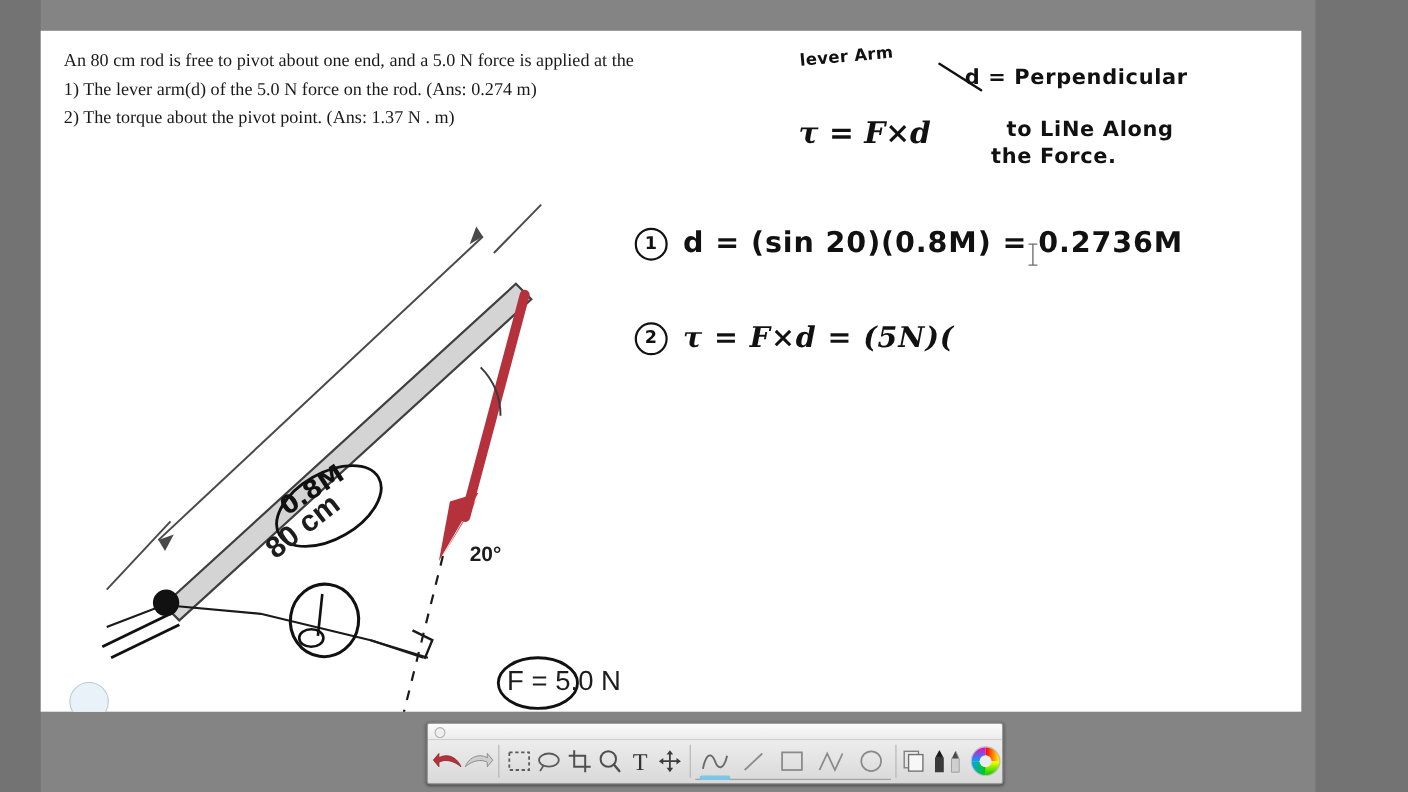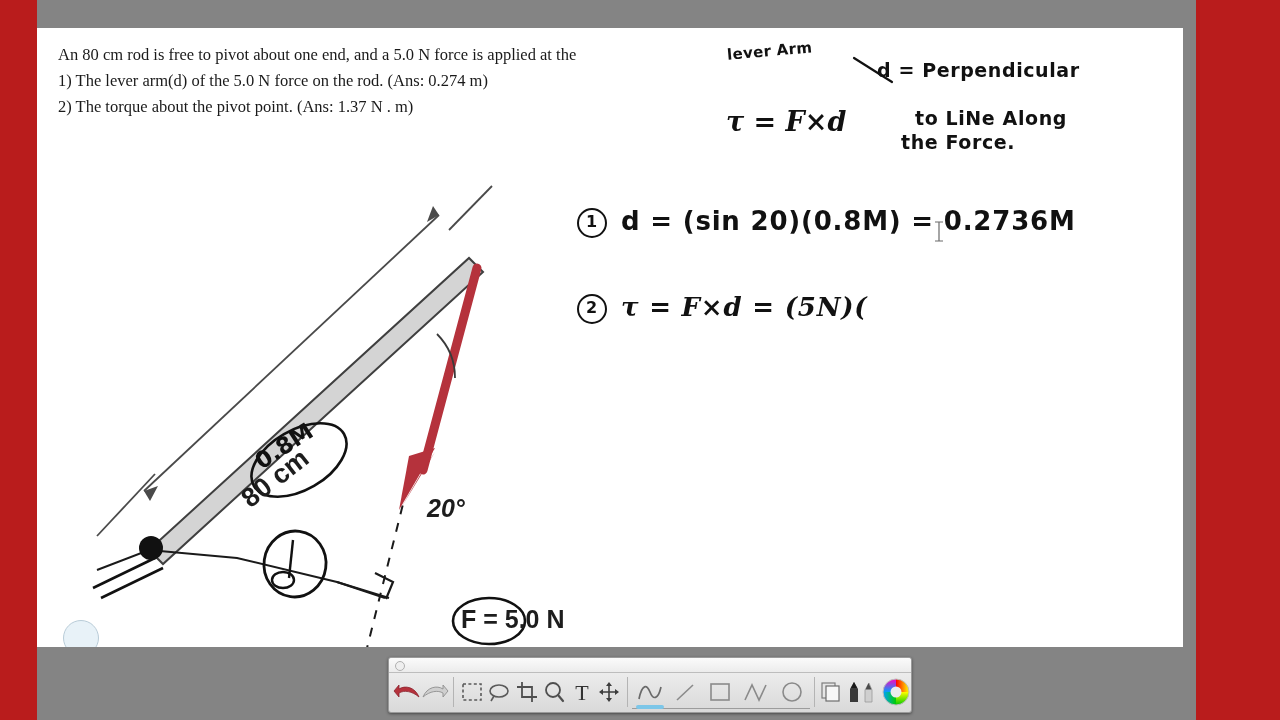--- a/index.html
+++ b/index.html
@@ -1,18 +1,18 @@
 <!DOCTYPE html>
 <html><head>
 <meta charset="utf-8">
 <style>
   html,body{margin:0;padding:0;background:#000;}
   body{width:1280px;height:720px;overflow:hidden;font-family:"Liberation Sans",sans-serif;}
 
-  #stage{position:relative;width:1280px;height:720px;background:#b91c1c;}
+  #stage{position:relative;width:1280px;height:720px;background:#737373;}
 
   
   .backdrop{position:absolute;left:37px;top:0;width:1159px;height:720px;background:#848484;}
 
   
   .page{position:absolute;left:37px;top:28px;width:1146px;height:619px;background:#ffffff;overflow:hidden;}
 
   
   .problem{position:absolute;left:21px;top:14px;width:700px;
     font-family:"Liberation Serif",serif;font-size:16.5px;color:#1a1a1a;line-height:26px;}
@@ -32,22 +32,22 @@
       font-size:16px;line-height:24px;text-align:center;vertical-align:3px;margin-right:14px;}
 
   .tau-glyph{font-family:"DejaVu Serif",serif;font-style:italic;}
 
   
   .diagram{position:absolute;left:0;top:130px;width:560px;height:500px;}
   .diagram svg{display:block;}
 
   .lbl{position:absolute;font-family:"Liberation Sans",sans-serif;color:#1d1d1d;}
   .lbl-80cm{left:200px;top:305px;font-size:27px;font-weight:700;transform:rotate(-38deg);}
-  .lbl-20{left:390px;top:336px;font-size:25px;font-weight:700;font-style:italic;}
-  .lbl-F{left:424px;top:447px;font-size:25px;font-weight:700;}
+  .lbl-20{left:390px;top:336px;font-size:19px;font-weight:700;}
+  .lbl-F{left:424px;top:447px;font-size:25px;font-weight:400;}
 
   .hw-08m{position:absolute;left:215px;top:275px;font-size:23px;font-weight:700;
       transform:rotate(-33deg);font-family:"DejaVu Sans",sans-serif;color:#111;}
 
   
   .badge{position:absolute;left:26px;top:592px;width:34px;height:34px;border-radius:50%;
       background:#e8f2f8;border:1px solid #b9ccd8;}
 
   
   .toolbar{position:absolute;left:388px;top:657px;width:522px;height:54px;

